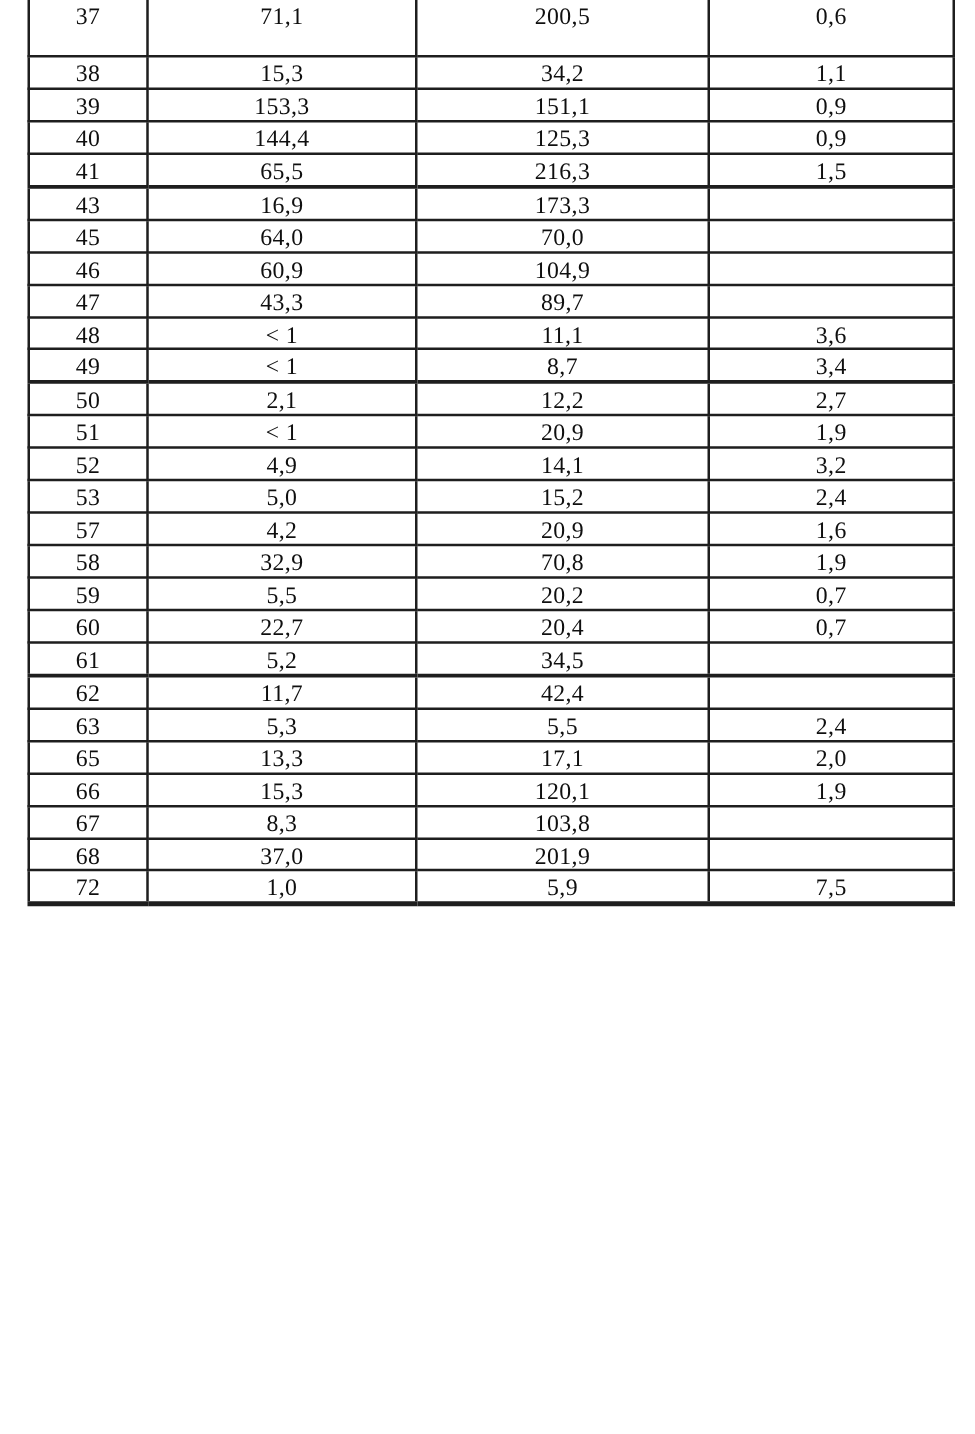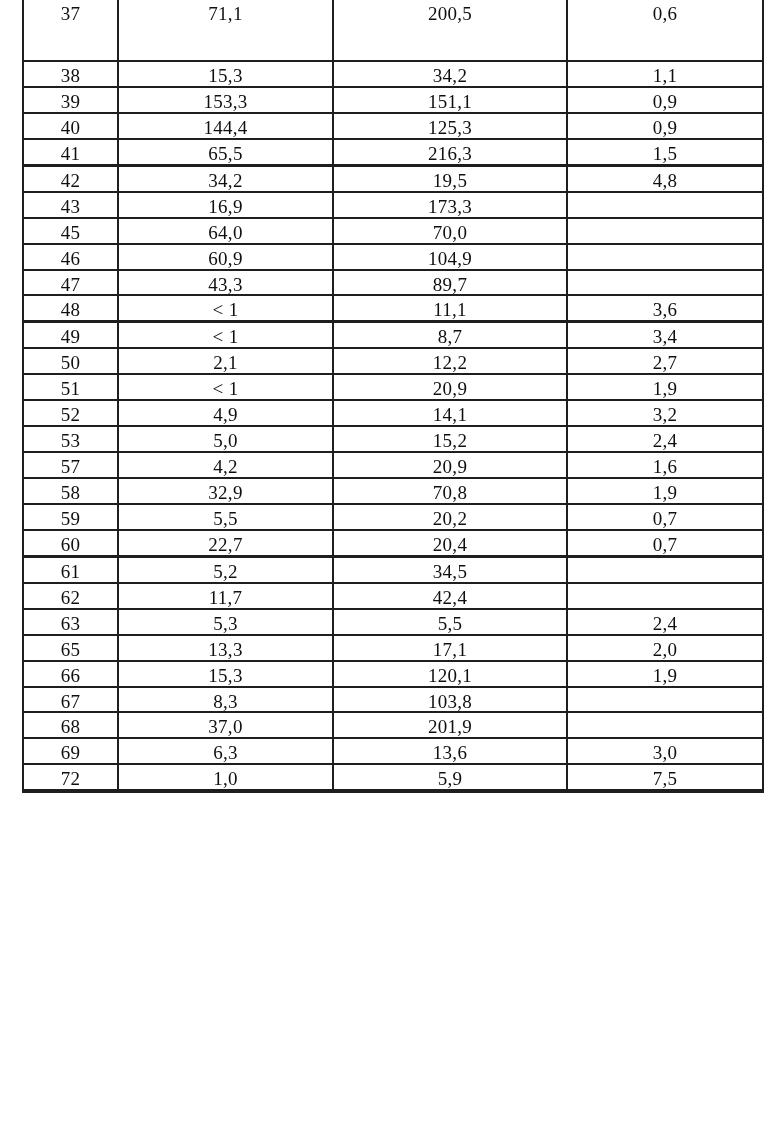--- a/index.html
+++ b/index.html
@@ -28,21 +28,21 @@
     table-layout:fixed;
   }
   table.data-table col.c1{width:95px;}
   table.data-table col.c2{width:215px;}
   table.data-table col.c3{width:234px;}
   table.data-table col.c4{width:196px;}
   table.data-table tr{
     height:22px;
   }
   table.data-table tr:first-child{
-    height:61px;
+    height:45px;
     padding-left:30px;
   }
   table.data-table td{
     border:2px solid var(--border-color);
     text-align:center;
     vertical-align:top;
     padding:4px 2px 0 2px;
     font-family:"Liberation Serif","DejaVu Serif",serif;
     font-size:19px;
     line-height:1.05;
@@ -103,26 +103,20 @@
           <td>125,3</td>
           <td>0,9</td>
         </tr>
         <tr>
           <td>41</td>
           <td>65,5</td>
           <td>216,3</td>
           <td>1,5</td>
         </tr>
         <tr>
-          <td>42</td>
-          <td>34,2</td>
-          <td>19,5</td>
-          <td>4,8</td>
-        </tr>
-        <tr>
           <td>43</td>
           <td>16,9</td>
           <td>173,3</td>
           <td></td>
         </tr>
         <tr>
           <td>45</td>
           <td>64,0</td>
           <td>70,0</td>
           <td></td>
@@ -233,26 +227,20 @@
           <td>67</td>
           <td>8,3</td>
           <td>103,8</td>
           <td></td>
         </tr>
         <tr>
           <td>68</td>
           <td>37,0</td>
           <td>201,9</td>
           <td></td>
-        </tr>
-        <tr>
-          <td>69</td>
-          <td>6,3</td>
-          <td>13,6</td>
-          <td>3,0</td>
         </tr>
         <tr>
           <td>72</td>
           <td>1,0</td>
           <td>5,9</td>
           <td>7,5</td>
         </tr>
       </tbody>
   </table>
 </div>

